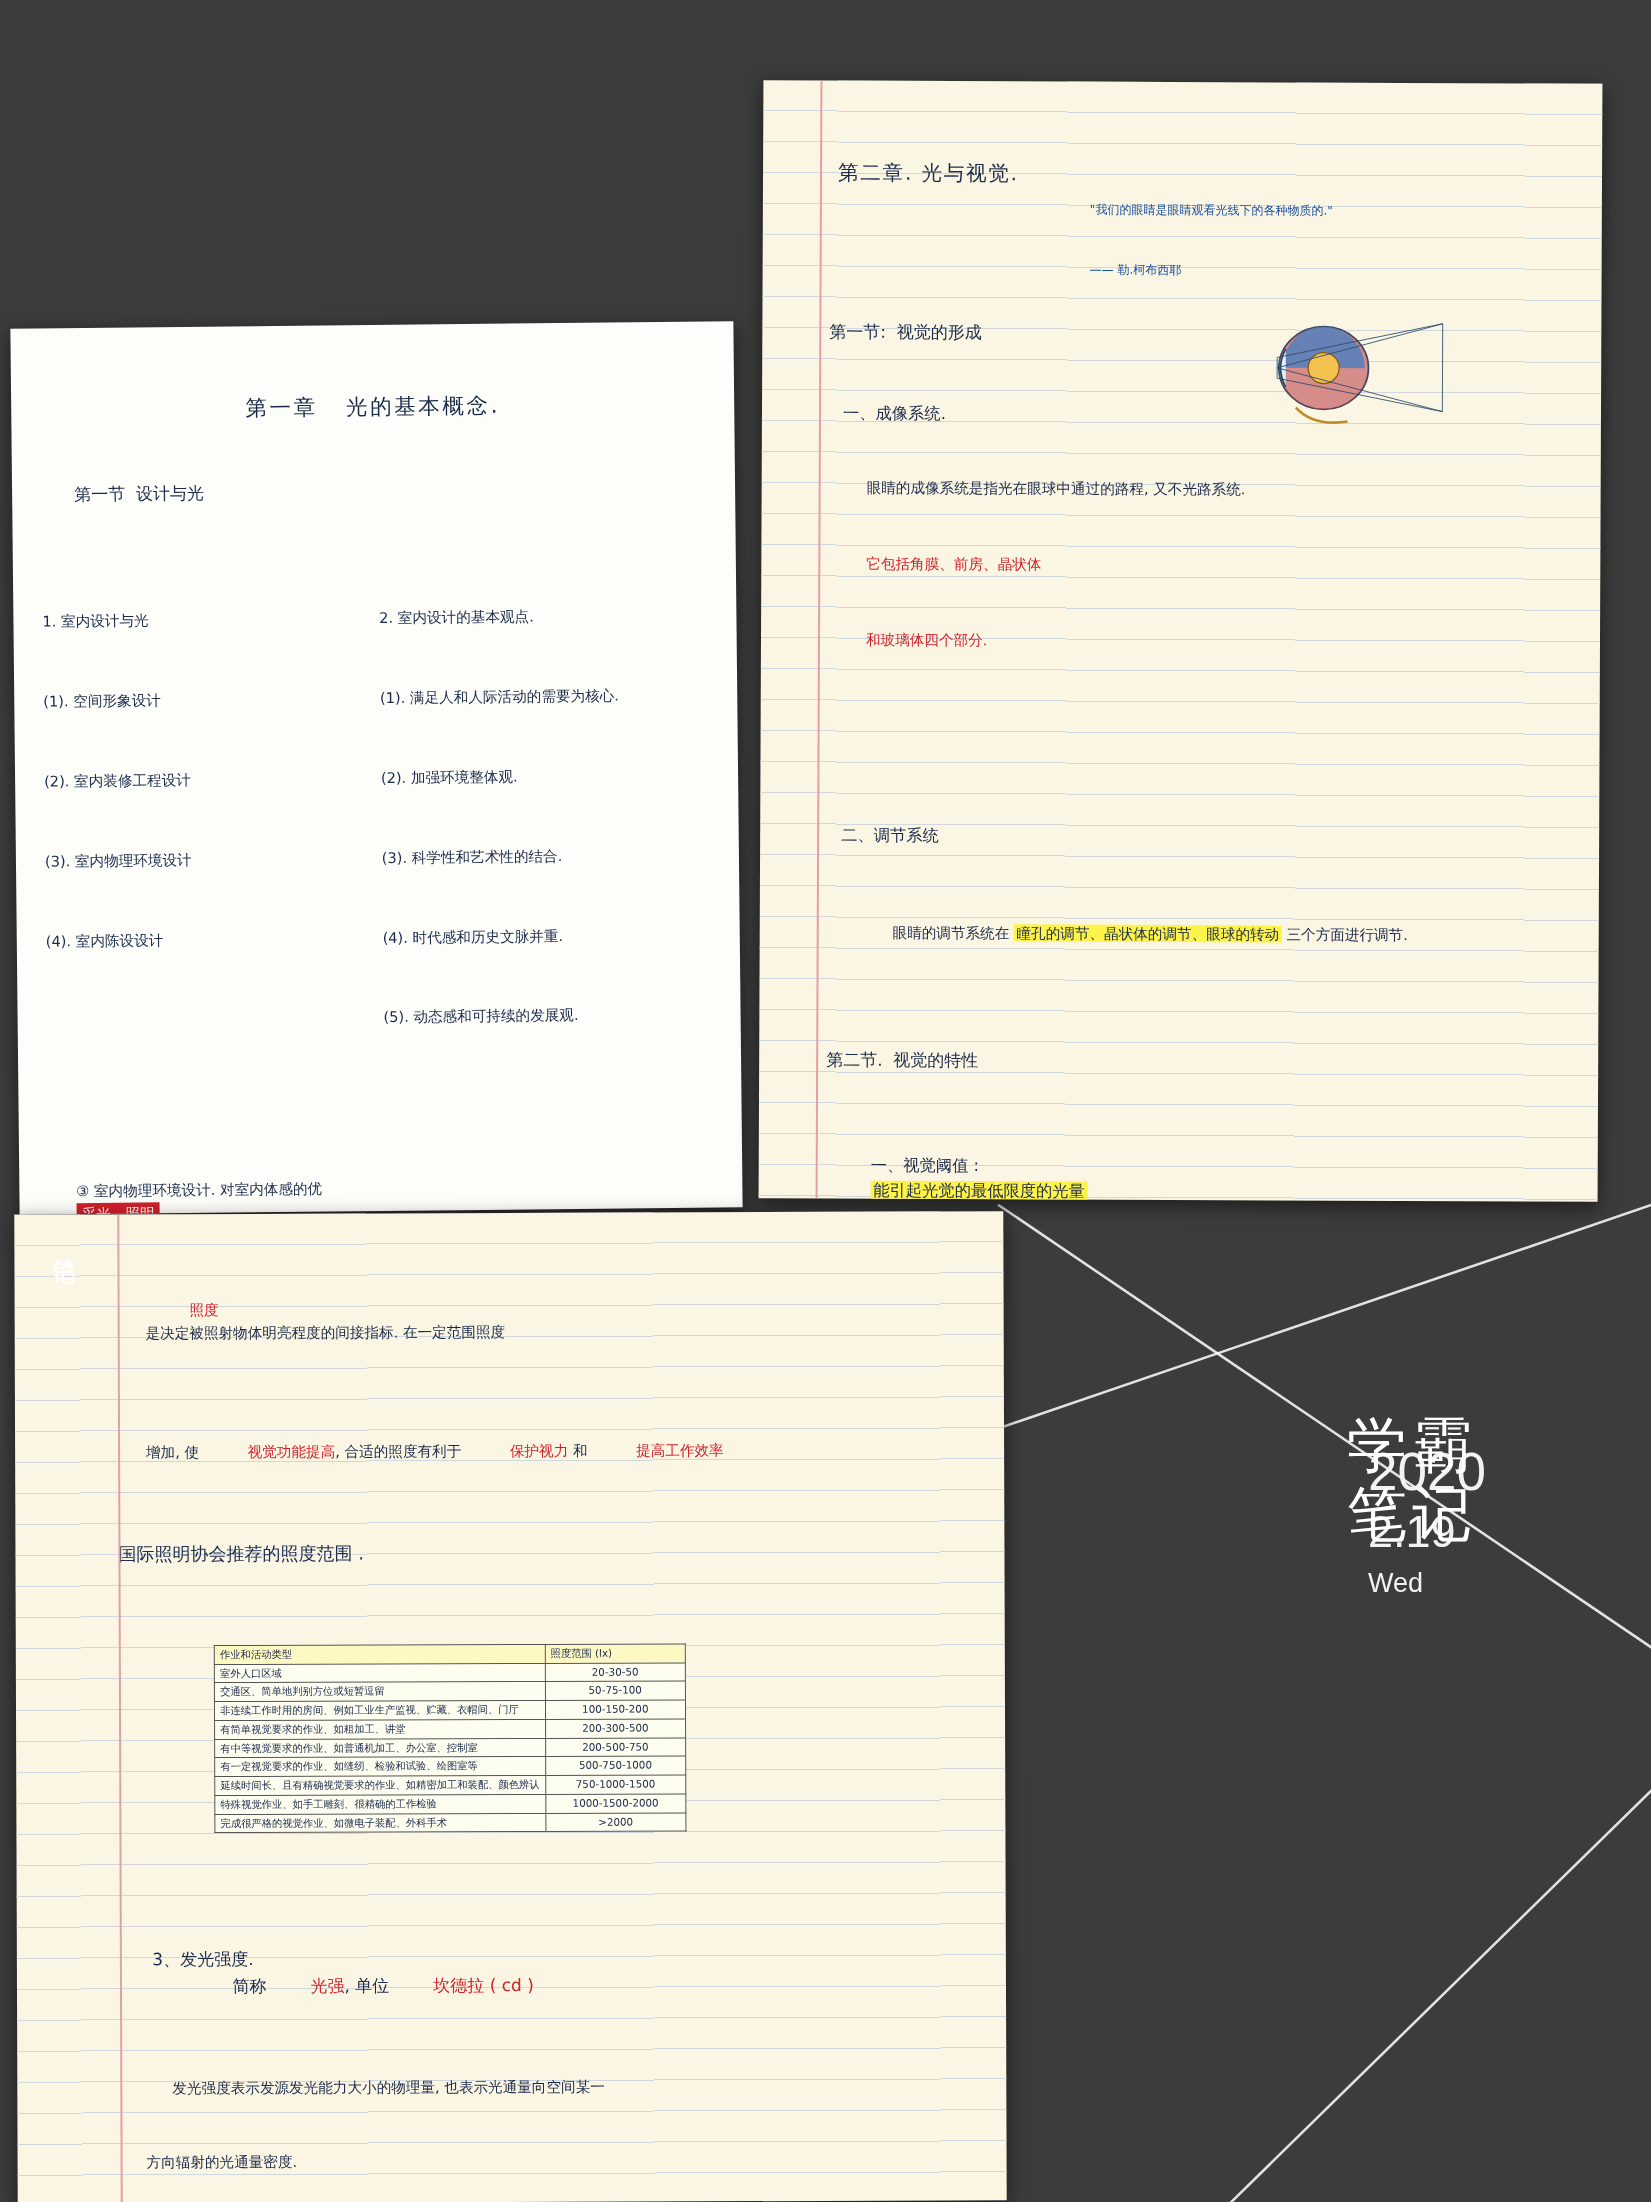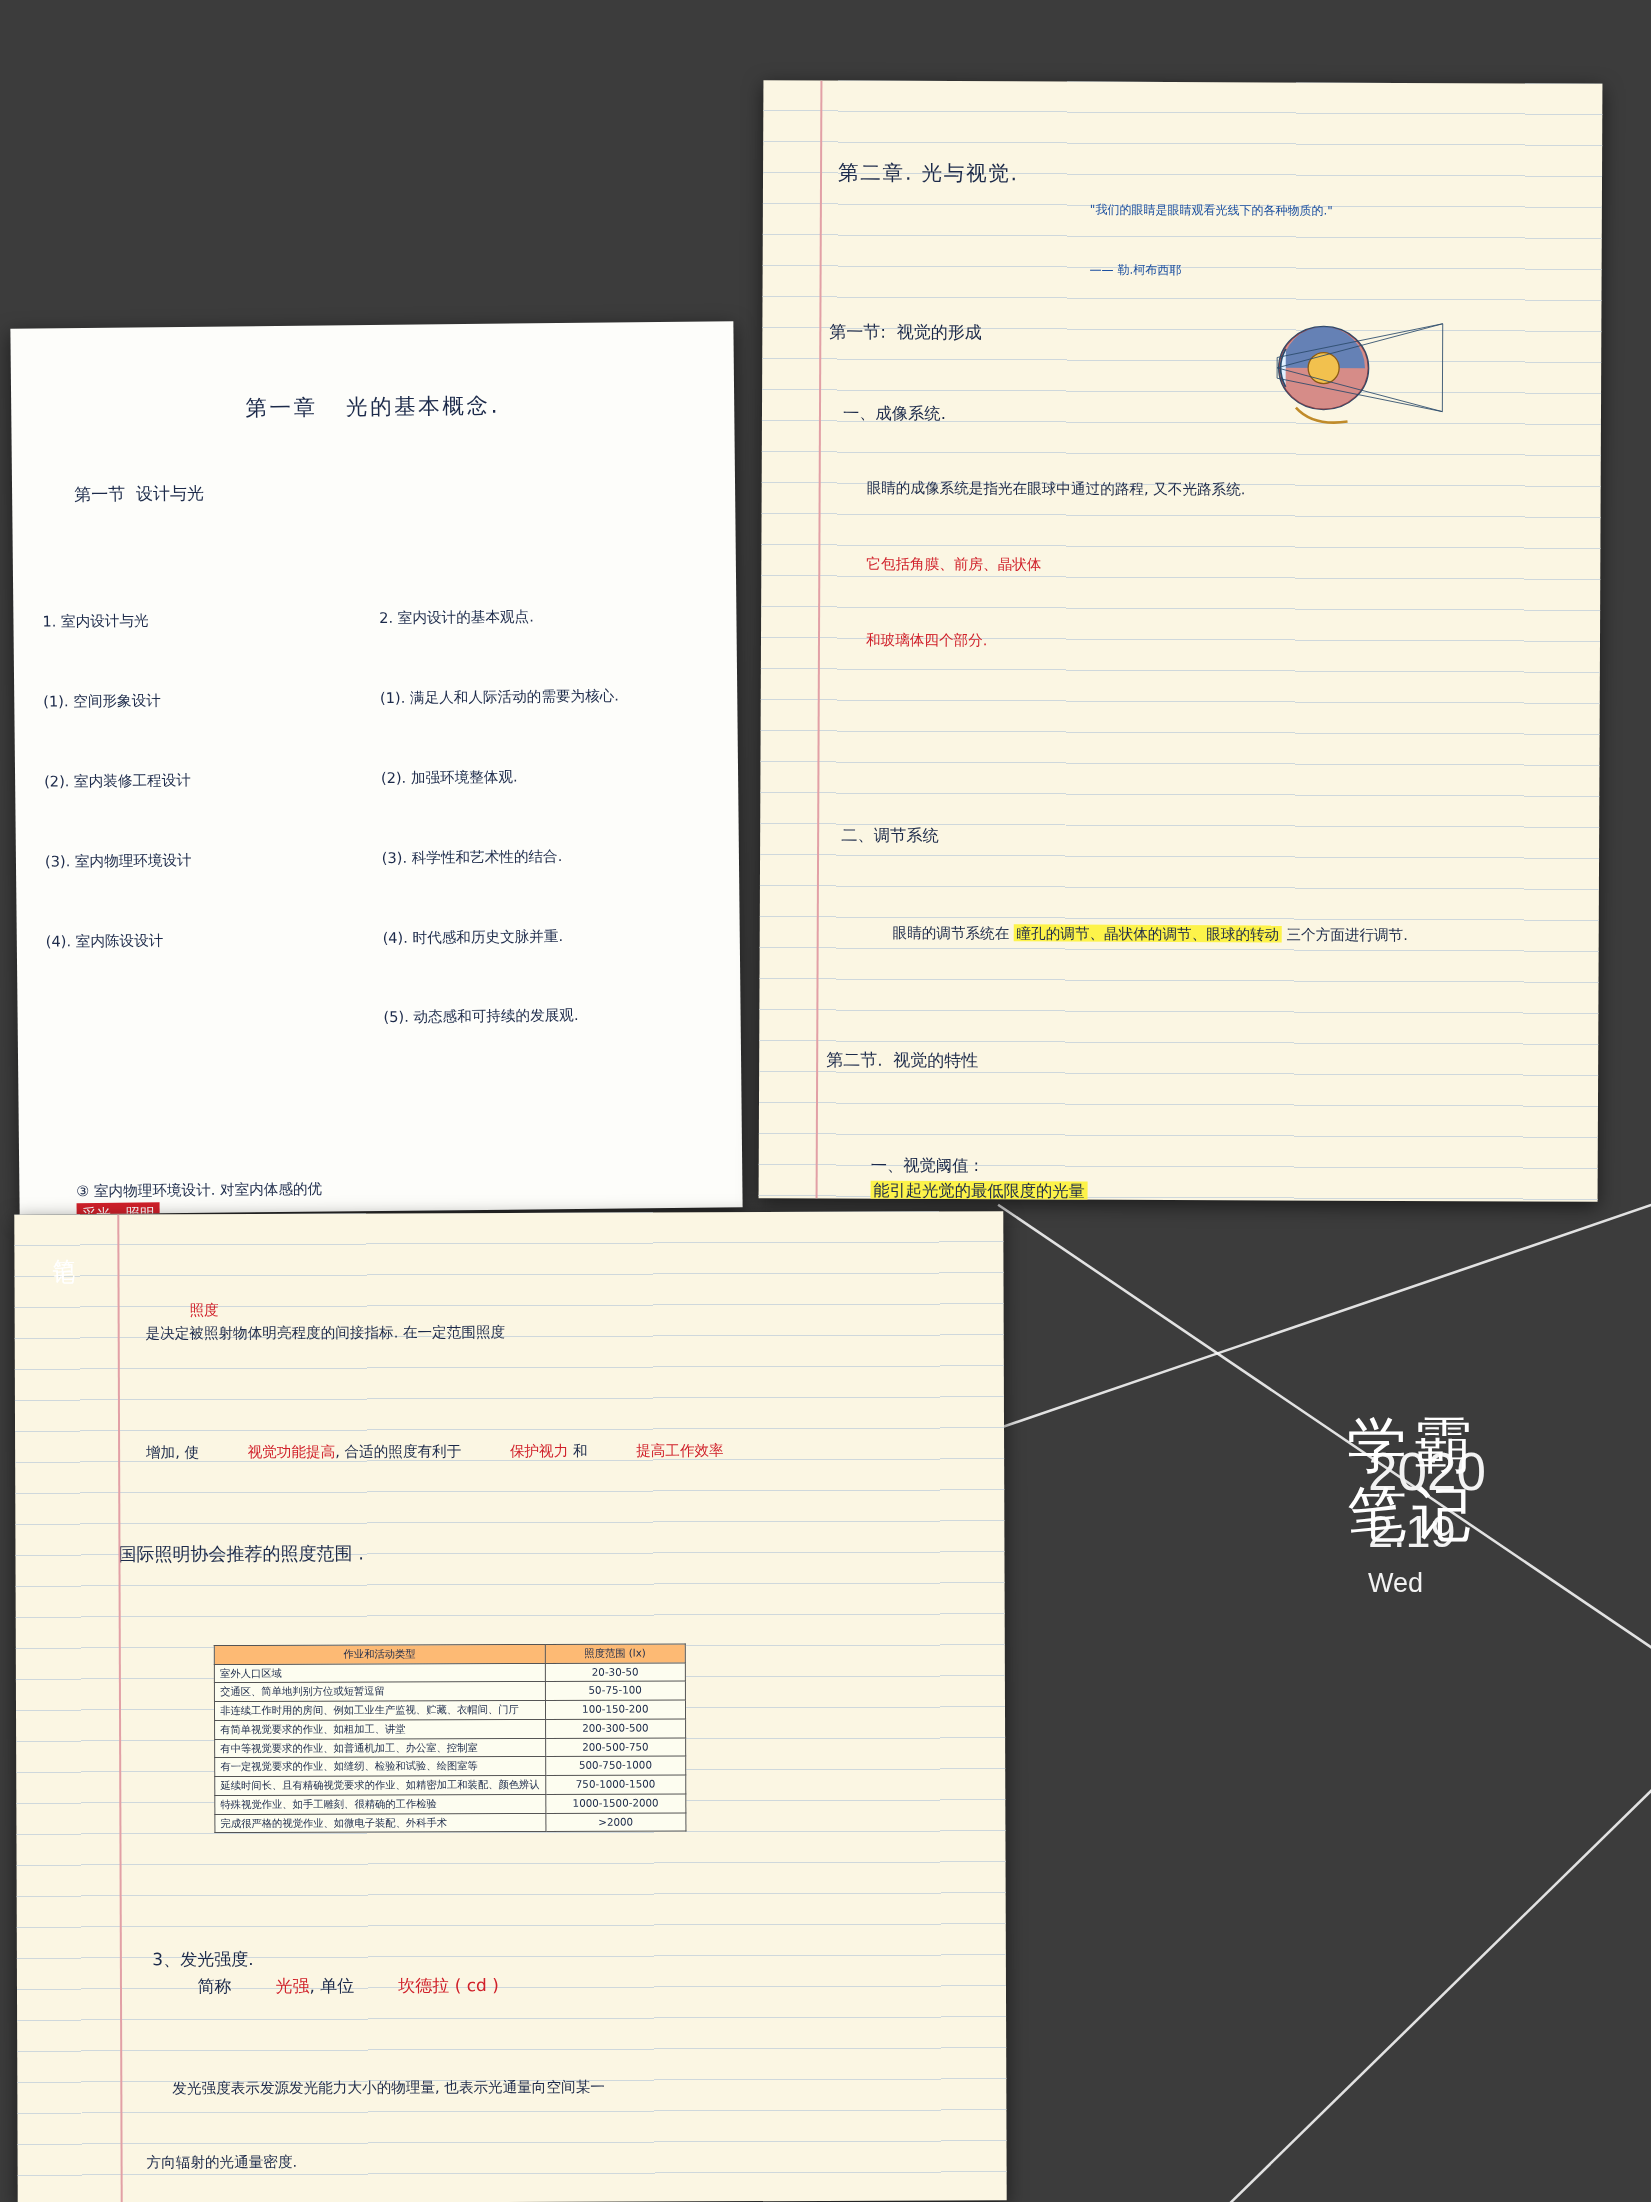--- a/index.html
+++ b/index.html
@@ -62,21 +62,21 @@
     position:absolute;left:31px;top:26px;width:34px;color:#fff;font-size:22.4px;
     letter-spacing:3.4px;writing-mode:vertical-rl;
   }
   #sheet3 .p{font-size:14.6px;margin:4.3px 0;}
   #sheet3 .hd{font-size:17px;margin:13.8px 0 5.2px 0;}
   table.illum{
     border-collapse:collapse;margin:8.6px 0 8.6px 95px;font-size:10.3px;color:#1c2a4a;
     background:#fdfdf0;
   }
   table.illum th,table.illum td{border:0.9px solid #555;padding:0.9px 5.2px;}
-  table.illum th{font-weight:normal;text-align:center;background:#fdba74;}
+  table.illum th{font-weight:normal;text-align:left;background:#fef9c3;}
   table.illum td.desc{text-align:left;}
   table.illum td.val{text-align:center;width:129px;border-radius:9px;}
   
   .dateblock{position:absolute;left:1368px;top:1445px;color:#f2f2f2;}
   .dateblock .yr{font-size:53px;line-height:1;}
   .dateblock .md{font-size:45px;line-height:1.5;}
   .dateblock .wd{font-size:27px;line-height:1.3;}
   .brand{position:absolute;left:1347px;top:1411px;color:#fff;font-size:0;}
   .brand span{display:inline-block;font-size:60px;letter-spacing:5.2px;line-height:1.15;}
   .brand .l2{margin-left:0;}
@@ -221,21 +221,21 @@
         <tr><td class="desc">有中等视觉要求的作业、如普通机加工、办公室、控制室</td><td class="val">200-500-750</td></tr>
         <tr><td class="desc">有一定视觉要求的作业、如缝纫、检验和试验、绘图室等</td><td class="val">500-750-1000</td></tr>
         <tr><td class="desc">延续时间长、且有精确视觉要求的作业、如精密加工和装配、颜色辨认</td><td class="val">750-1000-1500</td></tr>
         <tr><td class="desc">特殊视觉作业、如手工雕刻、很精确的工作检验</td><td class="val">1000-1500-2000</td></tr>
         <tr><td class="desc">完成很严格的视觉作业、如微电子装配、外科手术</td><td class="val">&gt;2000</td></tr>
       </tbody>
     </table>
 
     <div class="hd">
       <span>3、发光强度.</span>
-      <span style="margin-left:45px">简称</span><span class="red">光强</span><span>, 单位</span><span class="red">坎德拉 ( cd )</span>
+      <span style="margin-left:80px">简称</span><span class="red">光强</span><span>, 单位</span><span class="red">坎德拉 ( cd )</span>
     </div>
     <div class="p" style="margin-left:52px">发光强度表示发源发光能力大小的物理量, 也表示光通量向空间某一</div>
     <div class="p" style="margin-left:26px">方向辐射的光通量密度.</div>
     
     
     
     
 
     
     

